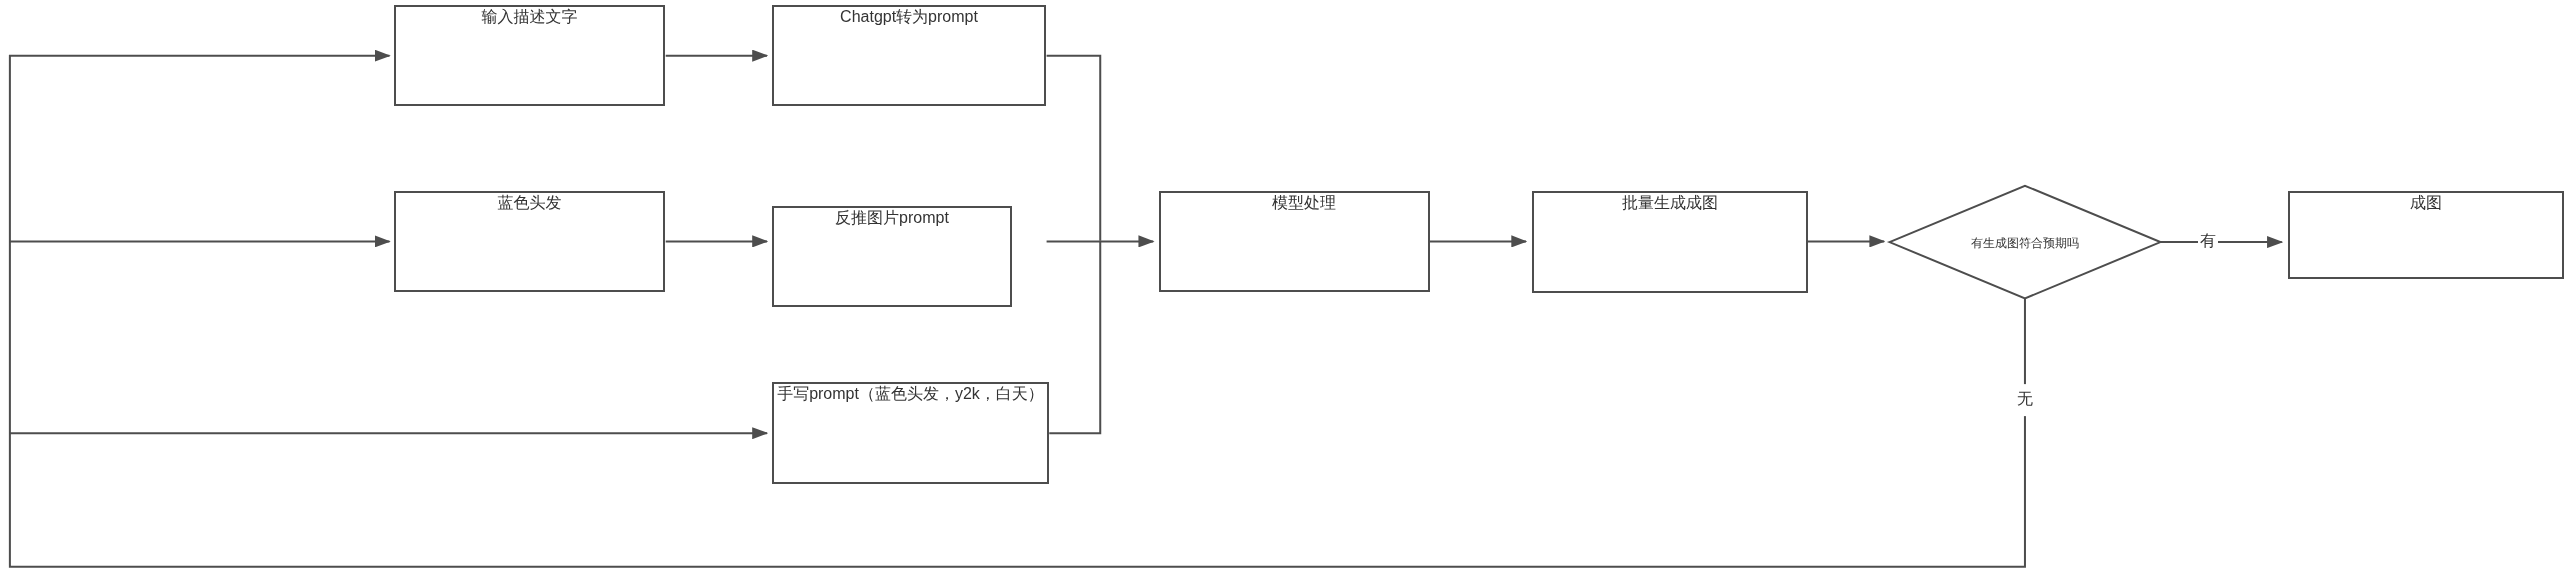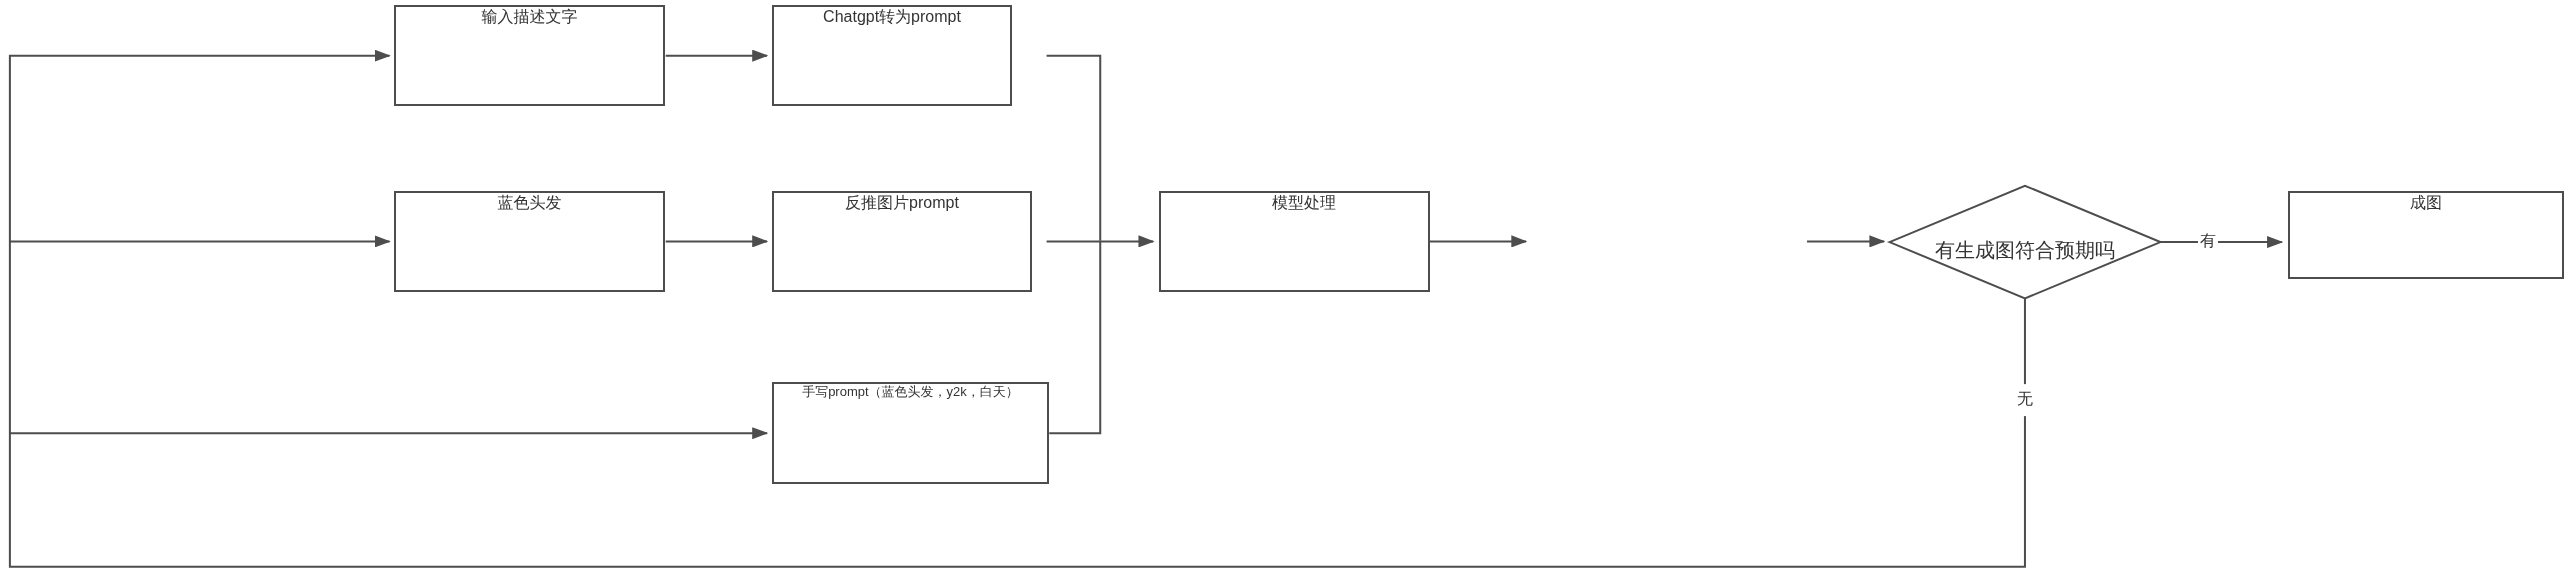--- a/index.html
+++ b/index.html
@@ -19,26 +19,26 @@
   .node{
     position:absolute;box-sizing:border-box;
     border:2px solid var(--line);
     background:var(--node-bg);
     display:flex;justify-content:center;
     text-align:center;
     font-size:16px;color:var(--text);
     line-height:1.3;
     white-space:nowrap;
   }
-  .node.small-text{font-size:13px;}
+  .node.small-text{font-size:16px;}
   .diamond-label{
     position:absolute;
     transform:translate(-50%,-50%);
-    font-size:20px;color:var(--text);
-    text-align:left;white-space:nowrap;margin-top:7px;
+    font-size:12px;color:var(--text);
+    text-align:left;white-space:nowrap;
   }
   .edge-label{
     position:absolute;
     transform:translate(-50%,-50%);
     font-size:16px;color:var(--text);
     background:var(--bg);
     padding:5.4px 2px;
     white-space:nowrap;
   }
 </style>
@@ -76,40 +76,43 @@
 
     <path d="M 3221 361 H 3402" fill="none" stroke="#4d4d4d" stroke-width="3" marker-end="url(#arrow)"></path>
 
     <polygon points="2817,361 3019,277 3221,361 3019,445" fill="#ffffff" stroke="#4d4d4d" stroke-width="3"></polygon>
   </svg>
 
   <div class="node" style="left:394px;top:5.4px;width:271px;height:101px;">
     <span>输入描述文字</span>
   </div>
 
-  <div class="node" style="left:772px;top:5.4px;width:240px;height:101px;">
+  <div class="node" style="left:772px;top:5.4px;width:274px;height:101px;">
     <span>Chatgpt转为prompt</span>
   </div>
 
   <div class="node" style="left:394px;top:191px;width:271px;height:101px;">
     <span>蓝色头发</span>
   </div>
 
-  <div class="node" style="left:772px;top:191px;width:260px;height:101px;">
+  <div class="node" style="left:772px;top:206px;width:240px;height:101px;">
     <span>反推图片prompt</span>
   </div>
 
   <div class="node small-text" style="left:772px;top:382px;width:277px;height:102px;">
     <span>手写prompt（蓝色头发，y2k，白天）</span>
   </div>
 
   <div class="node" style="left:1159px;top:191px;width:271px;height:101px;padding-left:19px;">
     <span>模型处理</span>
   </div>
 
+  <div class="node" style="left:1532px;top:191px;width:276px;height:102px;">
+    <span>批量生成成图</span>
+  </div>
 
   <div class="diamond-label" style="left:2025px;top:243px;">有生成图符合预期吗</div>
 
   <div class="node" style="left:2288px;top:191px;width:276px;height:88px;">
     <span>成图</span>
   </div>
 
   <div class="edge-label" style="left:2208px;top:242px;">有</div>
   <div class="edge-label" style="left:2025px;top:400px;">无</div>
 

